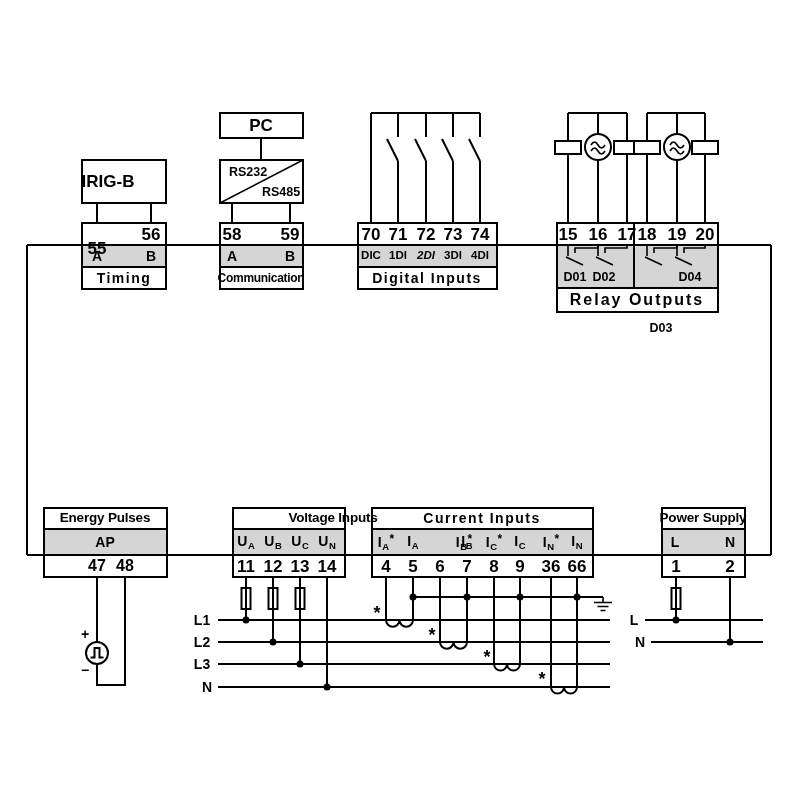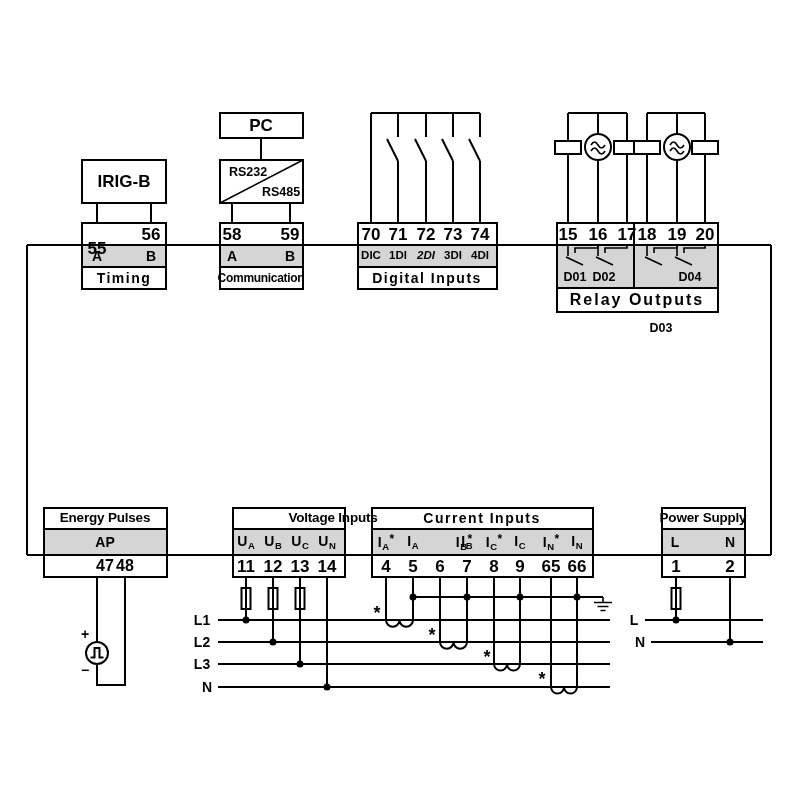--- a/index.html
+++ b/index.html
@@ -169,21 +169,21 @@
     <rect class="box" x="662" y="555" width="83" height="22"></rect>
     <path class="wire" d="M676,577 V620 M730,577 V642"></path>
     <rect class="nfill" x="671.5" y="588" width="9" height="21"></rect>
     <path class="wire" d="M645,620 H763 M651,642 H763"></path>
     <circle class="dot" cx="676" cy="620" r="3.5"></circle>
     <circle class="dot" cx="730" cy="642" r="3.5"></circle>
   </g>
 
 </svg>
 
-  <span class="t fz17" style="left:124px;top:181px;">IRIG-B</span>
+  <span class="t fz17" style="left:108px;top:181px;">IRIG-B</span>
   <span class="t fz17" style="left:97px;top:248px;">55</span>
   <span class="t fz17" style="left:151px;top:234px;">56</span>
   <span class="t fz14" style="left:97px;top:256px;">A</span>
   <span class="t fz14" style="left:151px;top:256px;">B</span>
   <span class="t fz15 name" style="left:124px;top:278px;">Timing</span>
 
   <span class="t fz17" style="left:261px;top:125px;">PC</span>
   <span class="t fz12" style="left:248px;top:172px;">RS232</span>
   <span class="t fz12" style="left:281px;top:192px;">RS485</span>
   <span class="t fz17" style="left:232px;top:234px;">58</span>
@@ -211,21 +211,21 @@
   <span class="t fz17" style="left:677px;top:234px;">19</span>
   <span class="t fz17" style="left:705px;top:234px;">20</span>
   <span class="t fz12" style="left:575px;top:277px;">D01</span>
   <span class="t fz12" style="left:604px;top:277px;">D02</span>
   <span class="t fz12" style="left:661px;top:284px;margin-top:44px;">D03</span>
   <span class="t fz12" style="left:690px;top:277px;">D04</span>
   <span class="t fz16 namew" style="left:637px;top:300px;">Relay Outputs</span>
 
   <span class="t hdr" style="left:105px;top:518px;">Energy Pulses</span>
   <span class="t fz14" style="left:105px;top:542px;">AP</span>
-  <span class="t fz16" style="left:97px;top:566px;margin-left:8px;">47</span>
+  <span class="t fz16" style="left:97px;top:566px;">47</span>
   <span class="t fz16" style="left:125px;top:566px;">48</span>
   <span class="t fz15" style="left:85px;top:634px;">+</span>
   <span class="t fz15" style="left:85px;top:670px;">−</span>
 
   <span class="t hdr" style="left:289px;top:518px;margin-left:44px;">Voltage Inputs</span>
   <span class="t fz14 sig" style="left:246px;top:542px;"><span>U</span><span class="sub">A</span></span>
   <span class="t fz14 sig" style="left:273px;top:542px;"><span>U</span><span class="sub">B</span></span>
   <span class="t fz14 sig" style="left:300px;top:542px;"><span>U</span><span class="sub">C</span></span>
   <span class="t fz14 sig" style="left:327px;top:542px;"><span>U</span><span class="sub">N</span></span>
   <span class="t fz17" style="left:246px;top:566px;text-align:right;">11</span>
@@ -241,21 +241,21 @@
   <span class="t fz14 sig" style="left:494px;top:542px;"><span>I</span><span class="sub">C</span><span class="sup">*</span></span>
   <span class="t fz14 sig" style="left:520px;top:542px;"><span>I</span><span class="sub">C</span></span>
   <span class="t fz14 sig" style="left:551px;top:542px;"><span>I</span><span class="sub">N</span><span class="sup">*</span></span>
   <span class="t fz14 sig" style="left:577px;top:542px;"><span>I</span><span class="sub">N</span></span>
   <span class="t fz17" style="left:386px;top:566px;">4</span>
   <span class="t fz17" style="left:413px;top:566px;">5</span>
   <span class="t fz17" style="left:440px;top:566px;">6</span>
   <span class="t fz17" style="left:467px;top:566px;">7</span>
   <span class="t fz17" style="left:494px;top:566px;">8</span>
   <span class="t fz17" style="left:520px;top:566px;">9</span>
-  <span class="t fz17" style="left:551px;top:566px;">65</span>
+  <span class="t fz17" style="left:551px;top:566px;">36</span>
   <span class="t fz17" style="left:577px;top:566px;">66</span>
 
   <span class="t hdr" style="left:703px;top:518px;">Power Supply</span>
   <span class="t fz14" style="left:675px;top:542px;">L</span>
   <span class="t fz14" style="left:730px;top:542px;">N</span>
   <span class="t fz17" style="left:676px;top:566px;">1</span>
   <span class="t fz17" style="left:730px;top:566px;">2</span>
 
   <span class="t fz15" style="left:202px;top:620px;">L1</span>
   <span class="t fz15" style="left:202px;top:642px;">L2</span>

